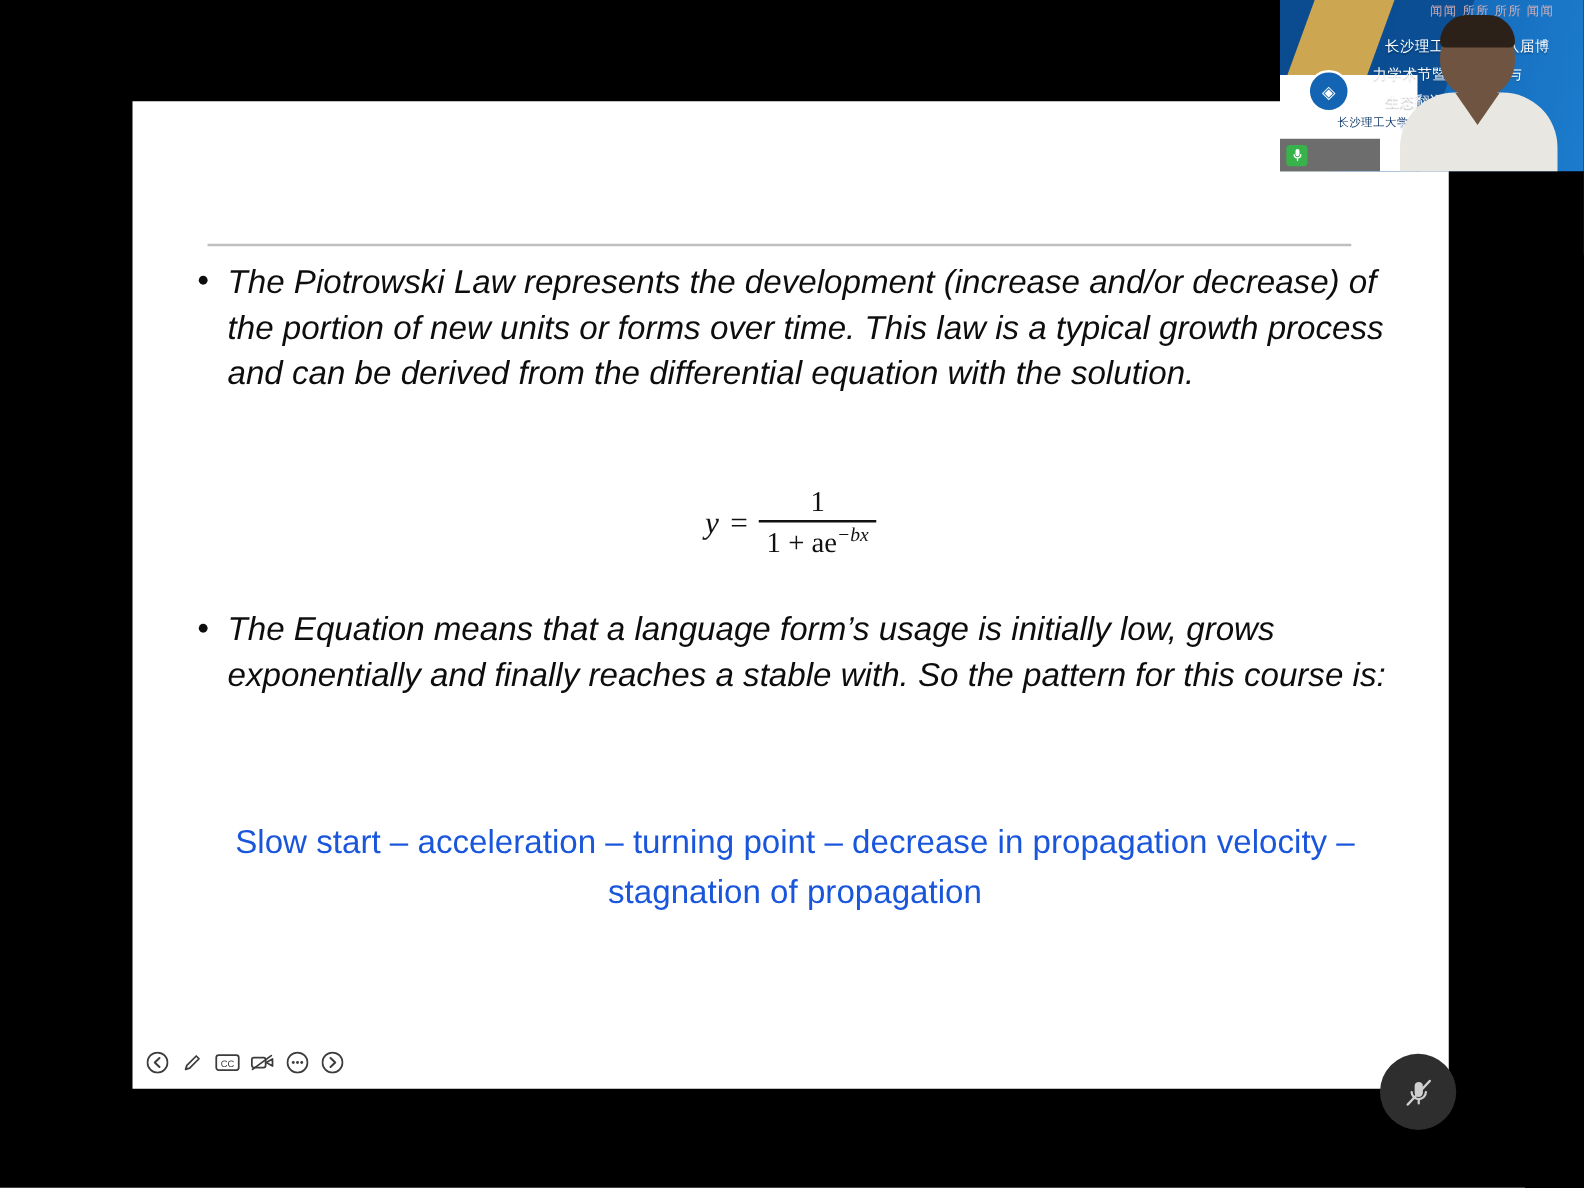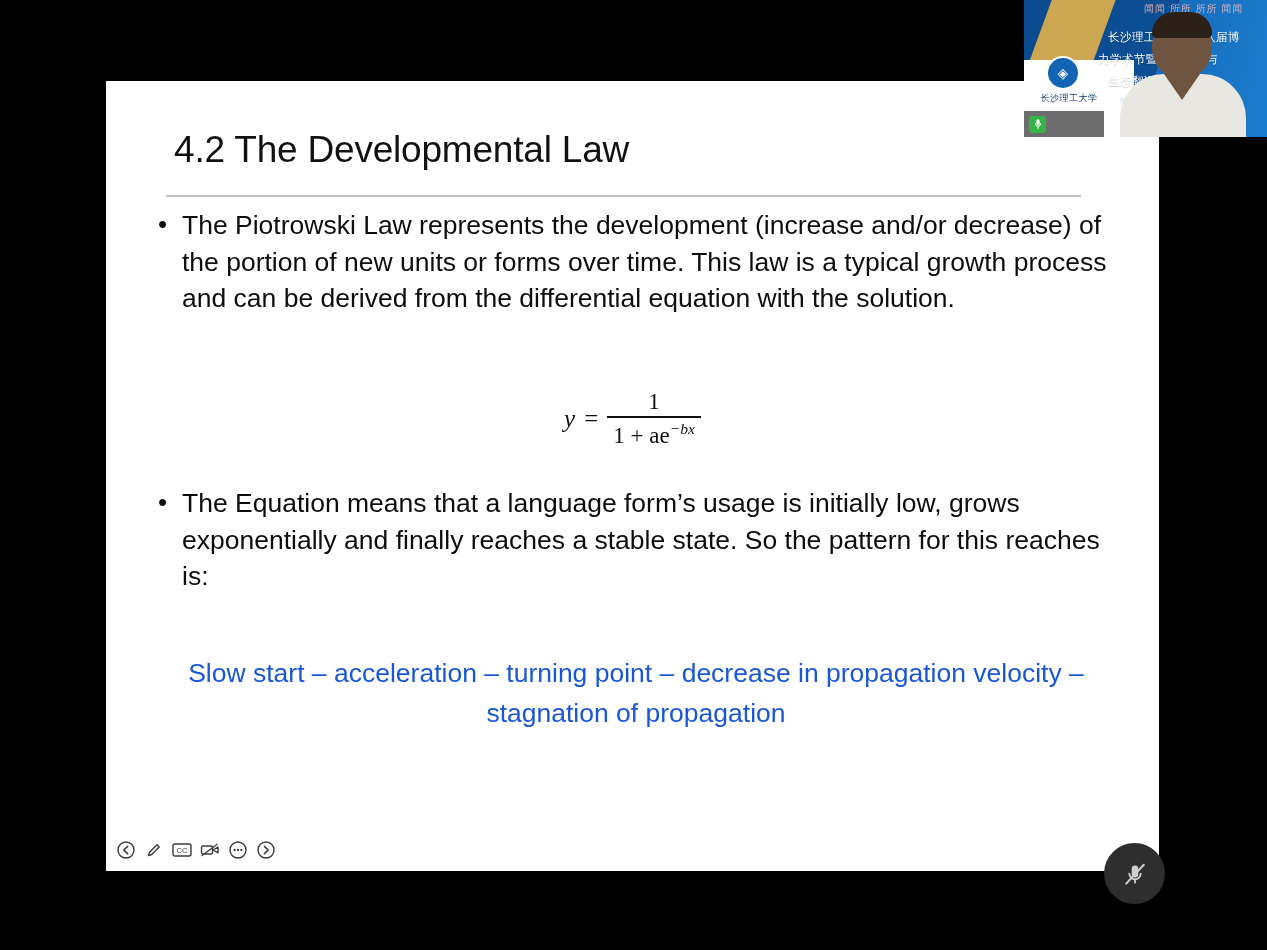--- a/index.html
+++ b/index.html
@@ -58,20 +58,21 @@
   }
   .bullet-dot {
     flex: 0 0 auto;
     width: 24px;
     font-size: 26px;
     line-height: 1.38;
     color: #0d0d0d;
   }
   .bullet-text {
     flex: 1 1 auto;
+    font-style: italic;
   }
 
   #bullet-1 { top: 126px; }
   #bullet-2 { top: 404px; }
 
   
   #formula {
     position: absolute;
     left: 0;
     top: 308px;
@@ -204,24 +205,24 @@
     background: #1464b4;
     border: 2px solid #ffffff;
     display: flex;
     align-items: center;
     justify-content: center;
     color: #ffffff;
     font-size: 14px;
   }
   #emblem-text {
     position: absolute;
-    left: 2px;
+    left: 17px;
     top: 92px;
     width: 86px;
-    text-align: center;
+    text-align: right;
     color: #123a6b;
     font-size: 9px;
     letter-spacing: 0.5px;
   }
   .banner-line {
     position: absolute;
     color: #ffffff;
     font-size: 11.5px;
     letter-spacing: 0.5px;
     white-space: nowrap;
@@ -325,21 +326,20 @@
     display: flex;
     align-items: center;
     justify-content: center;
   }
 </style>
 </head>
 <body>
 
 <div id="slide">
 
-  <div id="slide-title">4.2 The Developmental Law</div>
   <div id="title-rule"></div>
 
   <div class="bullet-block" id="bullet-1">
     <span class="bullet-dot">•</span>
     <span class="bullet-text">The Piotrowski Law represents the development (increase and/or decrease) of the portion of new units or forms over time. This law is a typical growth process and can be derived from the differential equation with the solution.</span>
   </div>
 
   <div id="formula">
     <span class="frac-wrap">
       <span class="frac-lhs">y</span>
@@ -347,21 +347,21 @@
       <span class="frac">
         <span class="num">1</span>
         <span class="bar"></span>
         <span class="den"><span>1 + </span><span class="ital">ae</span><span class="sup">−bx</span></span>
       </span>
     </span>
   </div>
 
   <div class="bullet-block" id="bullet-2">
     <span class="bullet-dot">•</span>
-    <span class="bullet-text">The Equation means that a language form’s usage is initially low, grows exponentially and finally reaches a stable state. So the pattern for this reaches is:</span>
+    <span class="bullet-text">The Equation means that a language form’s usage is initially low, grows exponentially and finally reaches a stable with. So the pattern for this course is:</span>
   </div>
 
   <div id="highlight">Slow start – acceleration – turning point – decrease in propagation velocity – stagnation of propagation</div>
 
   <div id="slide-controls">
     <span class="ctrl">
       <svg width="18" height="18" viewBox="0 0 18 18">
           <circle cx="9" cy="9" r="8" fill="none" stroke="#3c3c3c" stroke-width="1.4"></circle>
           <path d="M10.6 5.4L6.8 9l3.8 3.6" fill="none" stroke="#3c3c3c" stroke-width="1.6" stroke-linecap="round" stroke-linejoin="round"></path>
         </svg>

